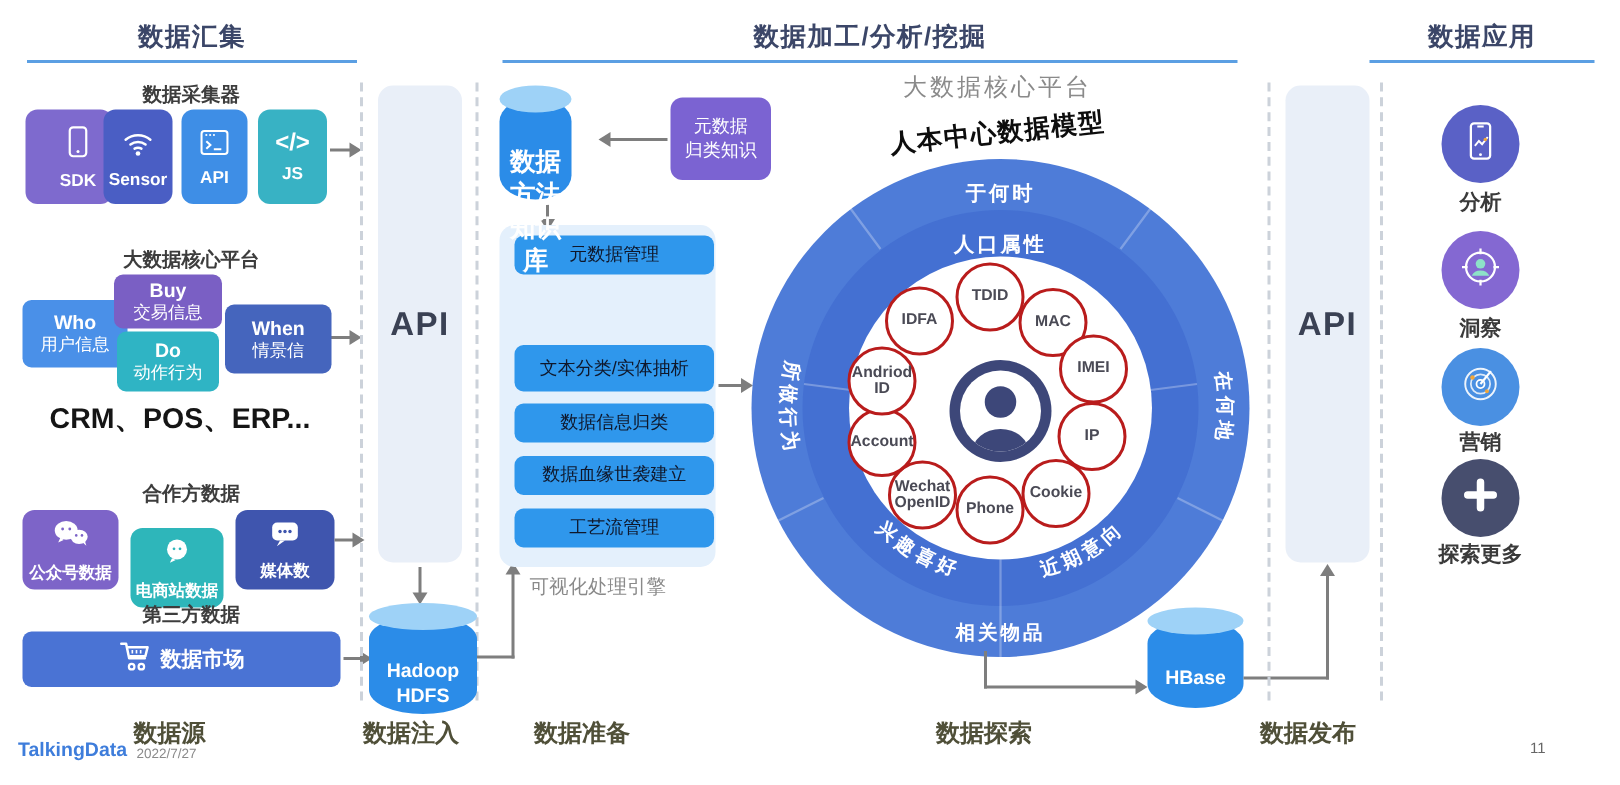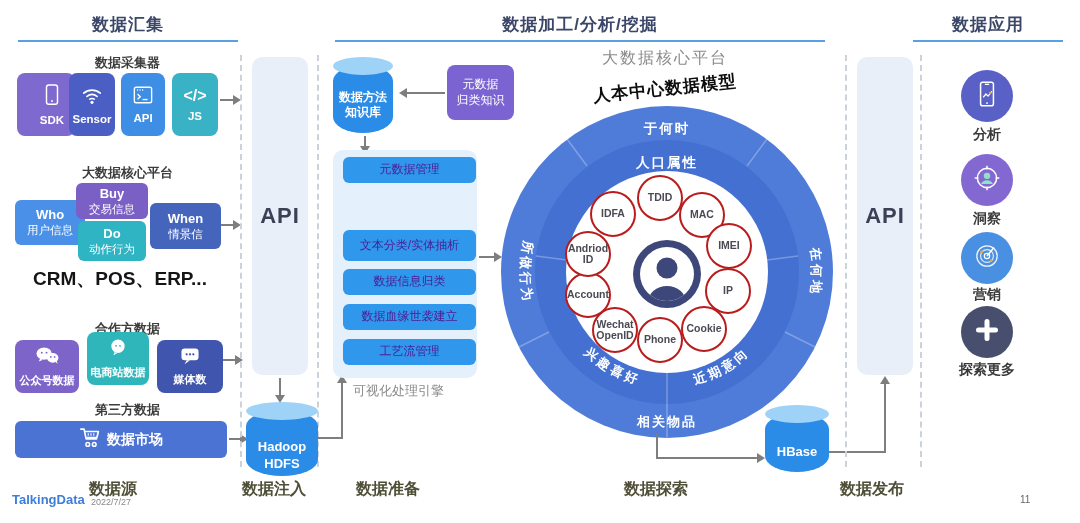--- a/index.html
+++ b/index.html
@@ -10,21 +10,21 @@
   .sublabel{position:absolute;font-size:13px;font-weight:bold;color:#3d3d3d;text-align:center;}
   .tile{position:absolute;border-radius:8px;color:#fff;display:flex;flex-direction:column;align-items:center;justify-content:center;gap:5px;font-size:11.5px;font-weight:bold;}
   .fpbox{position:absolute;border-radius:6px;color:#fff;display:flex;flex-direction:column;align-items:center;justify-content:center;line-height:1.25;}
   .fpbox .en{font-weight:bold;font-size:13px;}
   .fpbox .cn{font-size:11.5px;}
   .apicol{position:absolute;background:#e9eff8;border-radius:10px;display:flex;align-items:center;justify-content:center;font-size:22px;font-weight:bold;color:#3a4154;letter-spacing:1px;}
   .dash{position:absolute;width:0;border-left:2px dashed #ccd2da;}
   .cyl{position:absolute;background:#2b8ce8;color:#fff;font-weight:bold;text-align:center;white-space:pre-line;border-radius:50%/16px;}
   .cyl::before{content:"";position:absolute;left:0;right:0;top:-8px;height:18px;border-radius:50%;background:#9ed2f7;}
   .cyl .cyltext{position:relative;z-index:2;}
-  .btn-blue{position:absolute;background:#2f97ec;border-radius:6px;color:#4c1d95;font-size:12px;display:flex;align-items:center;justify-content:center;text-align:center;line-height:1.15;padding:0 4px;}
+  .btn-blue{position:absolute;background:#2f97ec;border-radius:6px;color:#0f172a;font-size:12px;display:flex;align-items:center;justify-content:center;text-align:center;line-height:1.15;padding:0 4px;}
   .hl{position:absolute;height:2px;background:#7e7e7e;}
   .vl{position:absolute;width:2px;background:#7e7e7e;}
   .ar{position:absolute;height:2px;background:#7e7e7e;}
   .ar::after{content:"";position:absolute;right:-7px;top:-4px;border-left:8px solid #7e7e7e;border-top:5px solid transparent;border-bottom:5px solid transparent;}
   .al{position:absolute;height:2px;background:#7e7e7e;}
   .al::before{content:"";position:absolute;left:-7px;top:-4px;border-right:8px solid #7e7e7e;border-top:5px solid transparent;border-bottom:5px solid transparent;}
   .ad{position:absolute;width:2px;background:#7e7e7e;}
   .ad::after{content:"";position:absolute;bottom:-7px;left:-4px;border-top:8px solid #7e7e7e;border-left:5px solid transparent;border-right:5px solid transparent;}
   .au{position:absolute;width:2px;background:#7e7e7e;}
   .au::after{content:"";position:absolute;top:-7px;left:-4px;border-bottom:8px solid #7e7e7e;border-left:5px solid transparent;border-right:5px solid transparent;}
@@ -109,21 +109,21 @@
           <path d="M6 14l-1.6 3.4 3.8-1.6z" fill="#fff"></path>
           <circle cx="7.5" cy="8" r="1" fill="#7d64c8"></circle>
           <circle cx="12.5" cy="8" r="1" fill="#7d64c8"></circle>
           <ellipse cx="19" cy="13.5" rx="6" ry="5" fill="#fff"></ellipse>
           <path d="M21.5 17.5l2.6 2.2-1-3.2z" fill="#fff"></path>
           <circle cx="17" cy="12.5" r="0.9" fill="#7d64c8"></circle>
           <circle cx="21" cy="12.5" r="0.9" fill="#7d64c8"></circle>
         </svg></span>
     <span>公众号数据</span>
   </div>
-  <div class="tile" style="left:87px;top:332px;width:62px;height:53px;background:#2eb6ba;font-size:11px;">
+  <div class="tile" style="left:87px;top:352px;width:62px;height:53px;background:#2eb6ba;font-size:11px;">
     <span><svg width="20" height="21" viewBox="0 0 24 24">
           <circle cx="12" cy="10.5" r="8" fill="#fff"></circle>
           <path d="M8 17.5L6.3 21.2 11 19z" fill="#fff"></path>
           <circle cx="9.6" cy="10" r="1.1" fill="#2eb6ba"></circle>
           <circle cx="14.4" cy="10" r="1.1" fill="#2eb6ba"></circle>
         </svg></span>
     <span>电商站数据</span>
   </div>
   <div class="tile" style="left:157px;top:340px;width:66px;height:53px;background:#3f55ae;font-size:11px;">
     <span><svg width="24" height="19" viewBox="0 0 24 20">
@@ -154,21 +154,21 @@
   <div class="dash" style="left:317px;top:55px;height:412px;"></div>
   <div class="apicol" style="left:252px;top:57px;width:56px;height:318px;">API</div>
   <div class="ad" style="left:279px;top:378px;height:18px;"></div>
   <div class="cyl" style="left:246px;top:410px;width:72px;height:66px;font-size:13px;line-height:1.3;">
     <div class="cyltext pre" style="padding-top:12px;">Hadoop
 HDFS</div>
   </div>
   <div class="hl" style="left:318px;top:437px;width:25px;"></div>
   <div class="au" style="left:341px;top:382px;height:57px;"></div>
 
-  <div class="cyl" style="left:333px;top:65px;width:60px;height:68px;font-size:12px;line-height:1.3;font-family:Liberation Mono, monospace;">
+  <div class="cyl" style="left:333px;top:65px;width:48px;height:68px;font-size:17px;line-height:1.3;">
     <div class="cyltext pre" style="padding-top:10px;">数据方法
 知识库</div>
   </div>
   <div class="al" style="left:406px;top:92px;width:39px;"></div>
   <div class="abs pre" style="left:447px;top:65px;width:67px;height:55px;background:#7b63d2;border-radius:8px;color:#fff;font-size:12px;display:flex;align-items:center;justify-content:center;text-align:center;line-height:1.3;">元数据
 归类知识</div>
   <div class="ad" style="left:364px;top:136px;height:11px;"></div>
 
   <div class="abs" style="left:333px;top:150px;width:144px;height:228px;background:#e4f0fc;border-radius:10px;"></div>
   <div class="btn-blue" style="left:343px;top:157px;width:125px;height:26px;">元数据管理</div>

